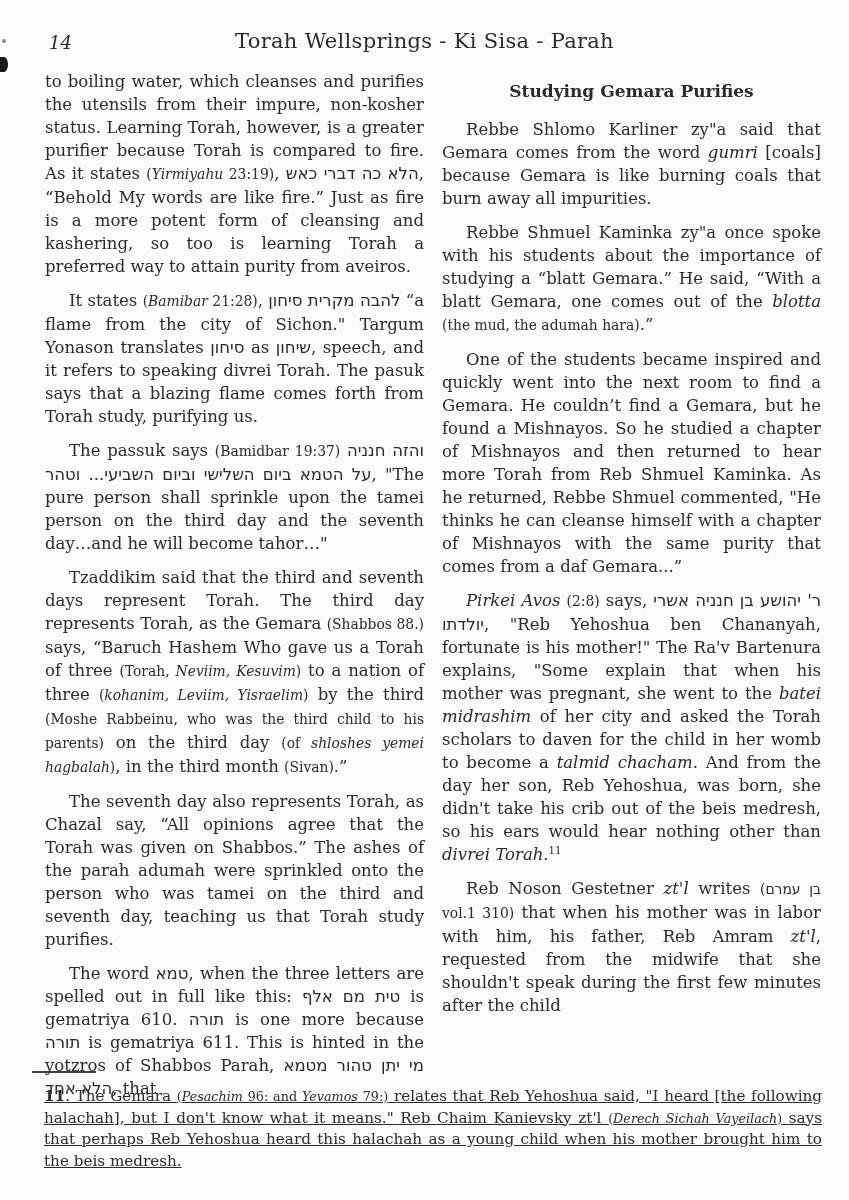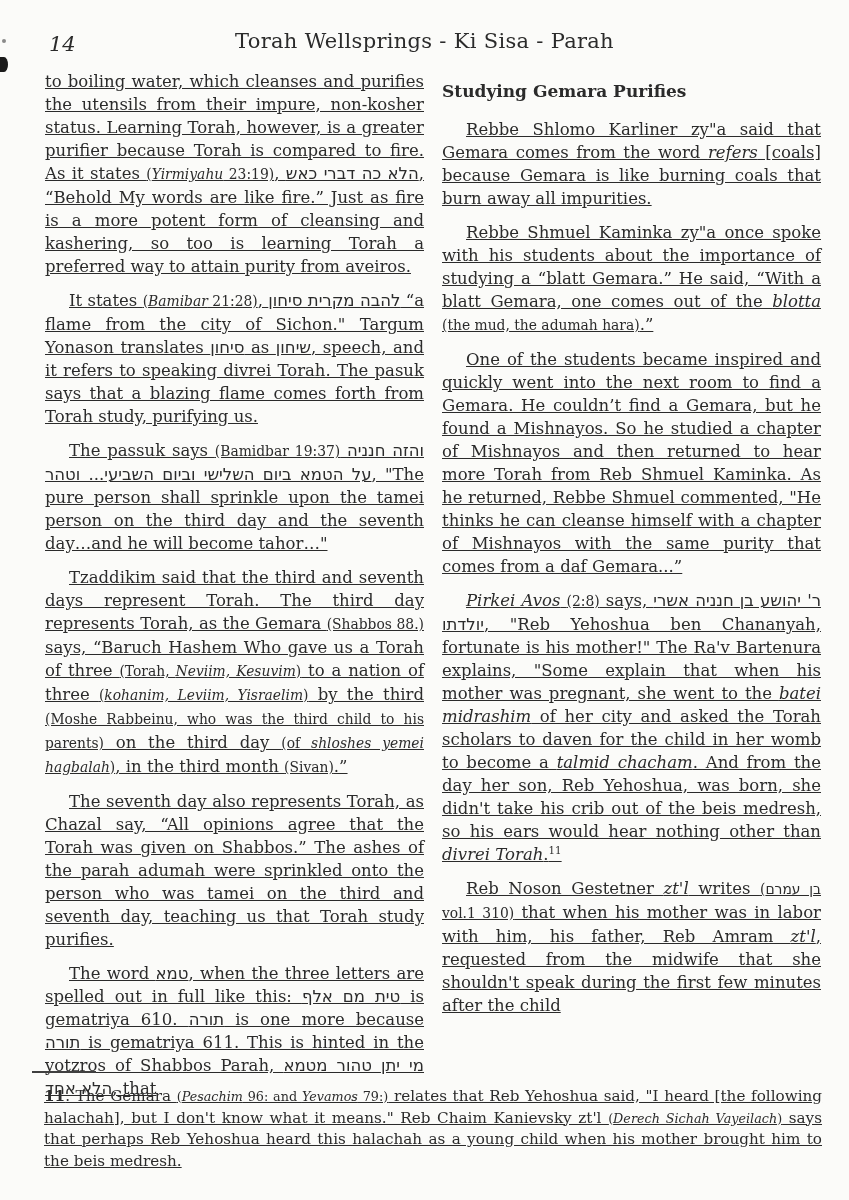--- a/index.html
+++ b/index.html
@@ -3,29 +3,29 @@
 <meta charset="utf-8">
 <style>
   html,body{margin:0;padding:0;}
   body{
     width:849px;height:1200px;
     background:var(--bg,#fbfbf9);
     color:var(--ink,#2b2b2b);
     font-family:"DejaVu Serif","Liberation Serif",serif;
   }
   .page{position:relative;width:849px;height:1200px;overflow:hidden;}
-  .pagenum{position:absolute;left:49px;top:32px;font-size:21px;font-style:italic;}
+  .pagenum{position:absolute;left:49px;top:32px;font-size:18px;font-style:italic;}
   .htitle{position:absolute;left:0;right:0;top:29px;text-align:center;
           font-size:21px;letter-spacing:.3px;}
   .cols{position:absolute;left:45px;top:70px;width:776px;display:flex;gap:18px;}
   .col{width:379px;font-size:16.5px;line-height:23px;text-align:justify;
        text-justify:inter-word;hyphens:none;}
-  .col p{margin:0 0 11px 0;text-decoration:underline;}
+  .col p{margin:0 0 11px 0;}
   .col p.ind{text-indent:24px;}
-  .col .shead{font-weight:bold;font-size:17px;margin:10px 0 15px 0;}
+  .col .shead{text-align:center;font-weight:bold;font-size:17px;margin:10px 0 15px 0;}
   .it{font-style:italic;}
   .bd{font-weight:bold;}
   .cite{font-size:.84em;}
   .heb{font-family:"DejaVu Serif","DejaVu Sans",serif;}
   .sup{vertical-align:super;font-size:.62em;line-height:0;}
   .fnrule{position:absolute;left:32px;top:1071px;width:64px;height:2px;background:#3f3f3f;}
   .fnote{position:absolute;left:44px;top:1086px;width:778px;
          font-size:15.2px;line-height:21.5px;text-align:justify;text-decoration:underline;}
   .speck{position:absolute;left:0;top:57px;width:8px;height:15px;
          background:#1b1b1b;border-radius:0 60% 60% 0;}
@@ -44,21 +44,21 @@
     <div class="col">
         <p><span>to boiling water, which cleanses and purifies the utensils from their impure, non-kosher status. Learning Torah, however, is a greater purifier because Torah is compared to fire. As it states </span><span class="cite">(</span><span class="cite it">Yirmiyahu</span><span class="cite"> 23:19)</span><span>, </span><span class="heb" dir="rtl">הלא כה דברי כאש</span><span>, “Behold My words are like fire.” Just as fire is a more potent form of cleansing and kashering, so too is learning Torah a preferred way to attain purity from aveiros.</span></p>
         <p class="ind"><span>It states </span><span class="cite">(</span><span class="cite it">Bamibar</span><span class="cite"> 21:28)</span><span>, </span><span class="heb" dir="rtl">להבה מקרית סיחון</span><span> “a flame from the city of Sichon." Targum Yonason translates </span><span class="heb" dir="rtl">סיחון</span><span> as </span><span class="heb" dir="rtl">שיחון</span><span>, speech, and it refers to speaking divrei Torah. The pasuk says that a blazing flame comes forth from Torah study, purifying us.</span></p>
         <p class="ind"><span>The passuk says </span><span class="cite">(Bamidbar 19:37)</span><span> </span><span class="heb" dir="rtl">והזה חנניה על הטמא ביום השלישי וביום השביעי... וטהר</span><span>, "The pure person shall sprinkle upon the tamei person on the third day and the seventh day…and he will become tahor…"</span></p>
         <p class="ind"><span>Tzaddikim said that the third and seventh days represent Torah. The third day represents Torah, as the Gemara </span><span class="cite">(Shabbos 88.)</span><span> says, “Baruch Hashem Who gave us a Torah of three </span><span class="cite">(Torah, </span><span class="cite it">Neviim, Kesuvim</span><span class="cite">)</span><span> to a nation of three </span><span class="cite">(</span><span class="cite it">kohanim, Leviim, Yisraelim</span><span class="cite">)</span><span> by the third </span><span class="cite">(Moshe Rabbeinu, who was the third child to his parents)</span><span> on the third day </span><span class="cite">(of </span><span class="cite it">shloshes yemei hagbalah</span><span class="cite">)</span><span>, in the third month </span><span class="cite">(Sivan)</span><span>.”</span></p>
         <p class="ind"><span>The seventh day also represents Torah, as Chazal say, “All opinions agree that the Torah was given on Shabbos.” The ashes of the parah adumah were sprinkled onto the person who was tamei on the third and seventh day, teaching us that Torah study purifies.</span></p>
         <p class="ind"><span>The word </span><span class="heb" dir="rtl">טמא</span><span>, when the three letters are spelled out in full like this: </span><span class="heb" dir="rtl">טית מם אלף</span><span> is gematriya 610. </span><span class="heb" dir="rtl">תורה</span><span> is one more because </span><span class="heb" dir="rtl">תורה</span><span> is gematriya 611. This is hinted in the yotzros of Shabbos Parah, </span><span class="heb" dir="rtl">מי יתן טהור מטמא הלא אחד</span><span>, that</span></p>
       </div>
     <div class="col">
         <div class="shead"><span class="bd">Studying Gemara Purifies</span></div>
-        <p class="ind"><span>Rebbe Shlomo Karliner zy"a said that Gemara comes from the word </span><span class="it">refers</span><span> [coals] because Gemara is like burning coals that burn away all impurities.</span></p>
+        <p class="ind"><span>Rebbe Shlomo Karliner zy"a said that Gemara comes from the word </span><span class="it">gumri</span><span> [coals] because Gemara is like burning coals that burn away all impurities.</span></p>
         <p class="ind"><span>Rebbe Shmuel Kaminka zy"a once spoke with his students about the importance of studying a “blatt Gemara.” He said, “With a blatt Gemara, one comes out of the </span><span class="it">blotta</span><span> </span><span class="cite">(the mud, the adumah hara)</span><span>.”</span></p>
         <p class="ind"><span>One of the students became inspired and quickly went into the next room to find a Gemara. He couldn’t find a Gemara, but he found a Mishnayos. So he studied a chapter of Mishnayos and then returned to hear more Torah from Reb Shmuel Kaminka. As he returned, Rebbe Shmuel commented, "He thinks he can cleanse himself with a chapter of Mishnayos with the same purity that comes from a daf Gemara...”</span></p>
         <p class="ind"><span class="it">Pirkei Avos</span><span> </span><span class="cite">(2:8)</span><span> says, </span><span class="heb" dir="rtl">ר' יהושע בן חנניה אשרי יולדתו</span><span>, "Reb Yehoshua ben Chananyah, fortunate is his mother!" The Ra'v Bartenura explains, "Some explain that when his mother was pregnant, she went to the </span><span class="it">batei midrashim</span><span> of her city and asked the Torah scholars to daven for the child in her womb to become a </span><span class="it">talmid chacham</span><span>. And from the day her son, Reb Yehoshua, was born, she didn't take his crib out of the beis medresh, so his ears would hear nothing other than </span><span class="it">divrei Torah</span><span>.</span><span class="sup">11</span></p>
         <p class="ind"><span>Reb Noson Gestetner </span><span class="it">zt'l</span><span> writes </span><span class="cite">(</span><span class="heb cite" dir="rtl">בן עמרם</span><span class="cite"> vol.1 310)</span><span> that when his mother was in labor with him, his father, Reb Amram </span><span class="it">zt'l</span><span>, requested from the midwife that she shouldn't speak during the first few minutes after the child</span></p>
       </div>
   </div>
   <div class="fnrule"></div>
   <div class="fnote"><span class="bd">11</span><span>. The Gemara </span><span class="cite">(</span><span class="cite it">Pesachim</span><span class="cite"> 96: and </span><span class="cite it">Yevamos</span><span class="cite"> 79:)</span><span> relates that Reb Yehoshua said, "I heard [the following halachah], but I don't know what it means." Reb Chaim Kanievsky zt'l </span><span class="cite">(</span><span class="cite it">Derech Sichah Vayeilach</span><span class="cite">)</span><span> says that perhaps Reb Yehoshua heard this halachah as a young child when his mother brought him to the beis medresh.</span></div>
 </div>
 

